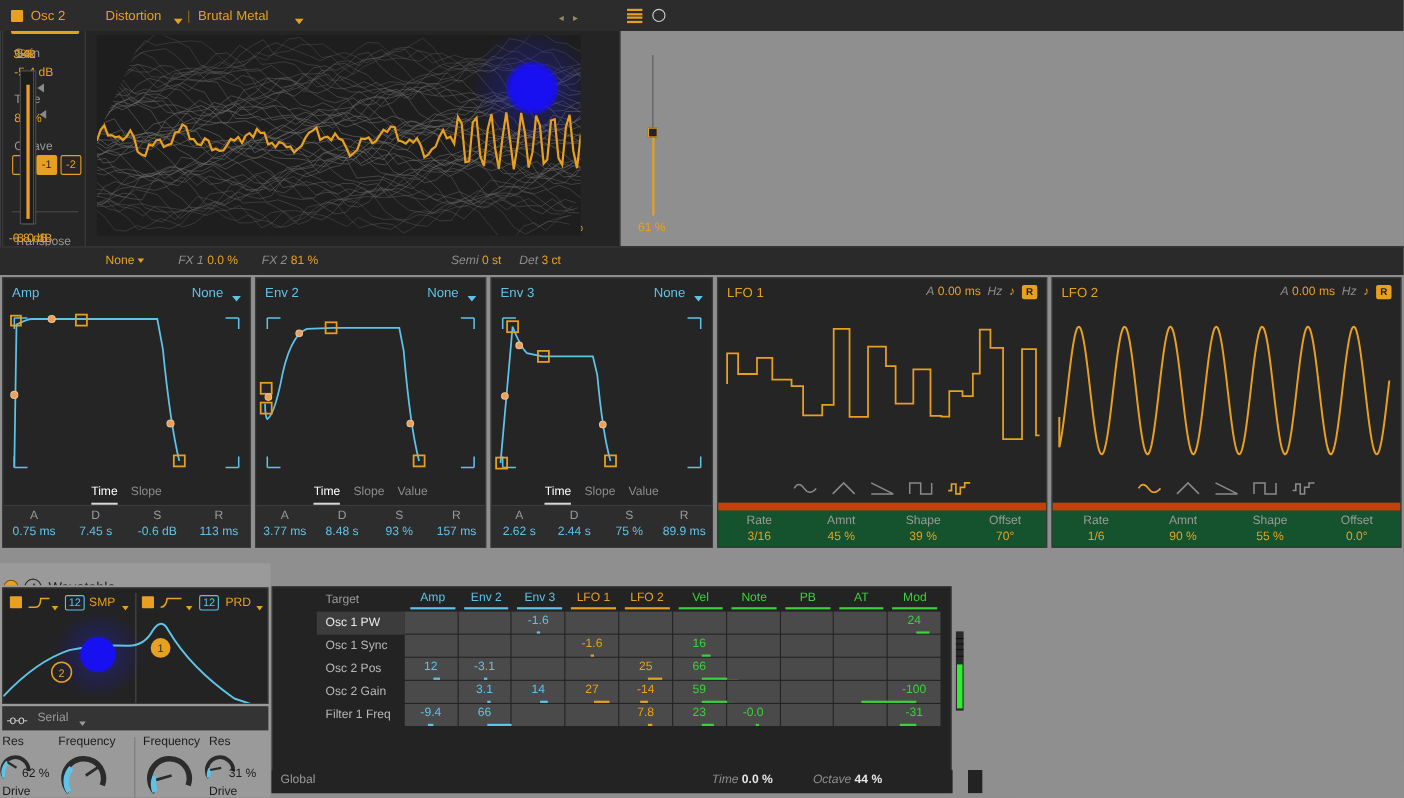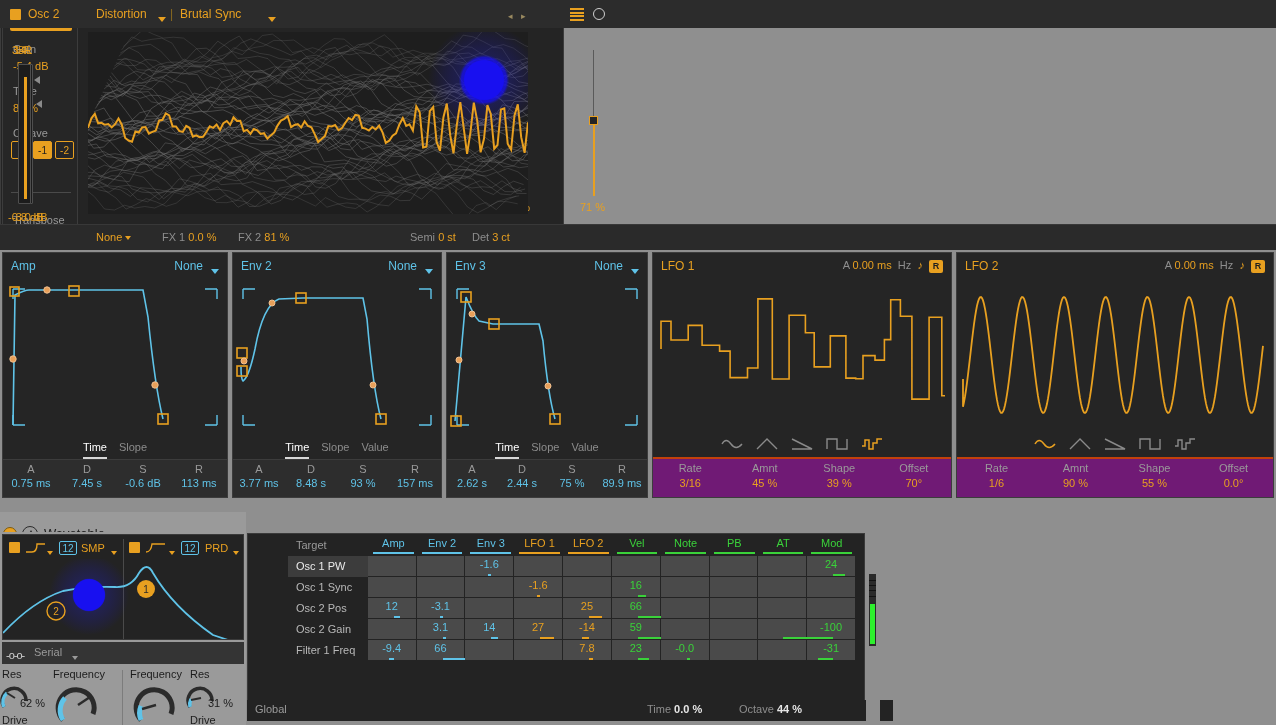--- a/index.html
+++ b/index.html
@@ -10,21 +10,21 @@
     font-size:12px;
     color:#d8d8d8;
     overflow:hidden;
     position:relative;
   }
   .root { position:absolute; inset:0; background:#8f8f8f; }
 
   
   .panel { background:#262626; border:1px solid #3a3a3a; position:absolute; }
   .amber { color:#e8a020; }
-  .dim { color:#8e8e8e; }
+  .dim { color:#8e8e8e;font-style:italic; }
 
   
   #top-area { position:absolute; left:0; top:0; width:1276px; height:250px; background:#8f8f8f; }
 
   
   #sub-panel { left:2px; top:2px; width:76px; height:246px; background:#262626;
                border:1px solid #3c3c3c; }
   #sub-btn { position:absolute; left:7px; top:11px; width:62px; height:17px;
              background:#e8a020; color:#1e1e1e; font-size:10px; letter-spacing:1.6px;
              text-align:center; line-height:17px; border-radius:2px; font-weight:bold;}
@@ -91,22 +91,22 @@
 
   .lfop { position:absolute; top:2px; height:246px; background:#252525; border:1px solid #3c3c3c;}
   .lfo-title { position:absolute; left:8px; top:6px; font-size:12px; color:#e8a020;}
   .lfo-hdr { position:absolute; top:6px; right:8px; font-size:11px; white-space:nowrap;}
   .rbtn { display:inline-block; width:14px;height:13px; background:#e8a020; color:#1e1e1e;
           font-size:9px; text-align:center; line-height:13px; border-radius:2px; font-weight:bold;
           vertical-align:middle;}
   .lfo-graph { position:absolute; left:0; right:0; top:26px; bottom:68px;}
   .lfo-shapes { position:absolute; left:0; right:0; bottom:42px; height:22px;
                 display:flex; justify-content:center; align-items:center; gap:13px;}
-  .lfo-foot { position:absolute; left:0;right:0;bottom:0;height:40px; background:#701a75;
-              border-top:2px solid #c2410c; display:flex; }
+  .lfo-foot { position:absolute; left:0;right:0;bottom:0;height:40px; background:#14532d;
+              border-top:7px solid #c2410c; display:flex; }
   .lfo-cell { flex:1; text-align:center; padding-top:3px;}
   .lfo-cell .k { font-size:11px; color:#9a9a9a; display:block;}
   .lfo-cell .v { font-size:11px; color:#e8a020; display:block; margin-top:3px;}
 
   
   #bottom { position:absolute; left:0; top:502px; width:1276px; height:223px; background:#8f8f8f; }
   #dev-title-bar { position:absolute; left:0; top:10px; width:246px; height:24px; background:#9a9a9a;}
   #dev-led { position:absolute; left:3px; top:15px; width:14px;height:14px; border-radius:50%;
              background:#e8a020; border:1px solid #7a5a10;}
   #dev-tri { position:absolute; left:22px; top:14px; width:16px;height:16px; border:1.5px solid #2b2b2b;
@@ -282,21 +282,21 @@
       </div>
     </div>
 
     <div id="osc2">
       <div class="osc-head">
         <div class="osc-sq"></div>
         <div class="osc-name">Osc 2</div>
         <div class="osc-cat" style="left:96px">Distortion</div>
         <div style="position:absolute;left:158px;top:12px"><span class="caret"></span></div>
         <div class="osc-sep" style="left:170px">|</div>
-        <div class="osc-wt" style="left:180px">Brutal Sync</div>
+        <div class="osc-wt" style="left:180px">Brutal Metal</div>
         <div style="position:absolute;left:268px;top:12px"><span class="caret"></span></div>
         <div class="arrows" style="left:508px">◂ ▸</div>
         <div class="hamb" style="left:570px;top:8px">
             <i></i>
             <i></i>
             <i></i>
             <i></i>
           </div>
         <div class="circ" style="left:593px;top:8px"></div>
       </div>
@@ -372,21 +372,21 @@
           <circle cx="396" cy="48" r="20" fill="#1810f0"></circle>
           <path id="o2main" stroke="#e8a020" fill="none" stroke-width="2" d="M 0 96 L 3.4 86.3 L 6.8 81.9 L 10.2 91.3 L 13.5 90.8 L 16.9 92.8 L 20.3 92.0 L 23.7 95.4 L 27.1 92.2 L 30.5 86.6 L 33.8 92.7 L 37.2 106.0 L 40.6 108.5 L 44.0 109.8 L 47.4 99.5 L 50.8 100.5 L 54.2 95.5 L 57.5 95.0 L 60.9 101.7 L 64.3 99.9 L 67.7 98.8 L 71.1 88.7 L 74.5 87.8 L 77.8 81.3 L 81.2 83.3 L 84.6 94.4 L 88.0 94.4 L 91.4 99.1 L 94.8 99.9 L 98.2 93.8 L 101.5 95.8 L 104.9 104.7 L 108.3 103.3 L 111.7 105.2 L 115.1 104.8 L 118.5 99.7 L 121.8 94.3 L 125.2 95.8 L 128.6 92.5 L 132.0 98.0 L 135.4 91.1 L 138.8 89.0 L 142.2 92.8 L 145.5 85.3 L 148.9 88.9 L 152.3 88.7 L 155.7 99.2 L 159.1 97.9 L 162.5 101.9 L 165.8 97.0 L 169.2 98.3 L 172.6 102.0 L 176.0 101.2 L 179.4 106.7 L 182.8 103.4 L 186.2 100.5 L 189.5 93.6 L 192.9 88.6 L 196.3 86.8 L 199.7 84.1 L 203.1 95.2 L 206.5 93.0 L 209.8 92.2 L 213.2 95.4 L 216.6 89.3 L 220.0 94.0 L 223.4 95.4 L 226.8 102.3 L 230.2 110.0 L 233.5 107.1 L 236.9 104.1 L 240.3 94.1 L 243.7 94.5 L 247.1 93.0 L 250.5 98.2 L 253.8 96.3 L 257.2 91.0 L 260.6 86.0 L 264.0 88.1 L 267.4 82.9 L 270.8 83.7 L 274.2 95.8 L 277.5 96.6 L 280.9 98.5 L 284.3 95.0 L 287.7 97.5 L 291.1 93.6 L 294.5 100.3 L 297.8 110.9 L 301.2 108.7 L 304.6 103.7 L 308.0 101.3 L 311.4 92.5 L 314.8 86.1 L 318.2 93.8 L 321.5 92.3 L 324.9 98.6 L 328.3 74.3 L 331.7 80.2 L 335.1 115.4 L 338.5 114.6 L 341.8 79.2 L 345.2 75.0 L 348.6 109.9 L 352.0 118.9 L 355.4 85.4 L 358.8 71.6 L 362.2 103.2 L 365.5 121.4 L 368.9 92.4 L 372.3 70.1 L 375.7 95.9 L 379.1 121.9 L 382.5 99.8 L 385.8 70.6 L 389.2 88.6 L 392.6 120.3 L 396.0 106.8 L 399.4 73.2 L 402.8 82.0 L 406.2 116.8 L 409.5 113.0 L 412.9 77.6 L 416.3 76.4 L 419.7 111.7 L 423.1 117.8 L 426.5 83.4 L 429.8 72.4 L 433.2 105.2 L 436.6 120.9 L 440.0 90.3"></path>
         </svg>
       </div>
 
       <div class="pos-slider" style="left:588px;top:50px;width:12px;height:148px">
         <div class="pos-line" style="top:0;height:70px"></div>
         <div class="pos-fill" style="top:70px;height:76px"></div>
         <div class="pos-knob" style="top:66px"></div>
       </div>
-      <div class="pos-val" style="left:580px;top:201px">71 %</div>
+      <div class="pos-val" style="left:580px;top:201px">61 %</div>
 
       <div class="osc-foot">
         <div class="foot-item amber" style="left:96px"><span>None</span> <span class="caret sm"></span></div>
         <div class="foot-item" style="left:162px"><span class="dim">FX 1</span> <span class="amber">0.0 %</span></div>
         <div class="foot-item" style="left:238px"><span class="dim">FX 2</span> <span class="amber">81 %</span></div>
         <div class="foot-item" style="left:410px"><span class="dim">Semi</span> <span class="amber">0 st</span></div>
         <div class="foot-item" style="left:472px"><span class="dim">Det</span> <span class="amber">3 ct</span></div>
       </div>
     </div>
   </div>

